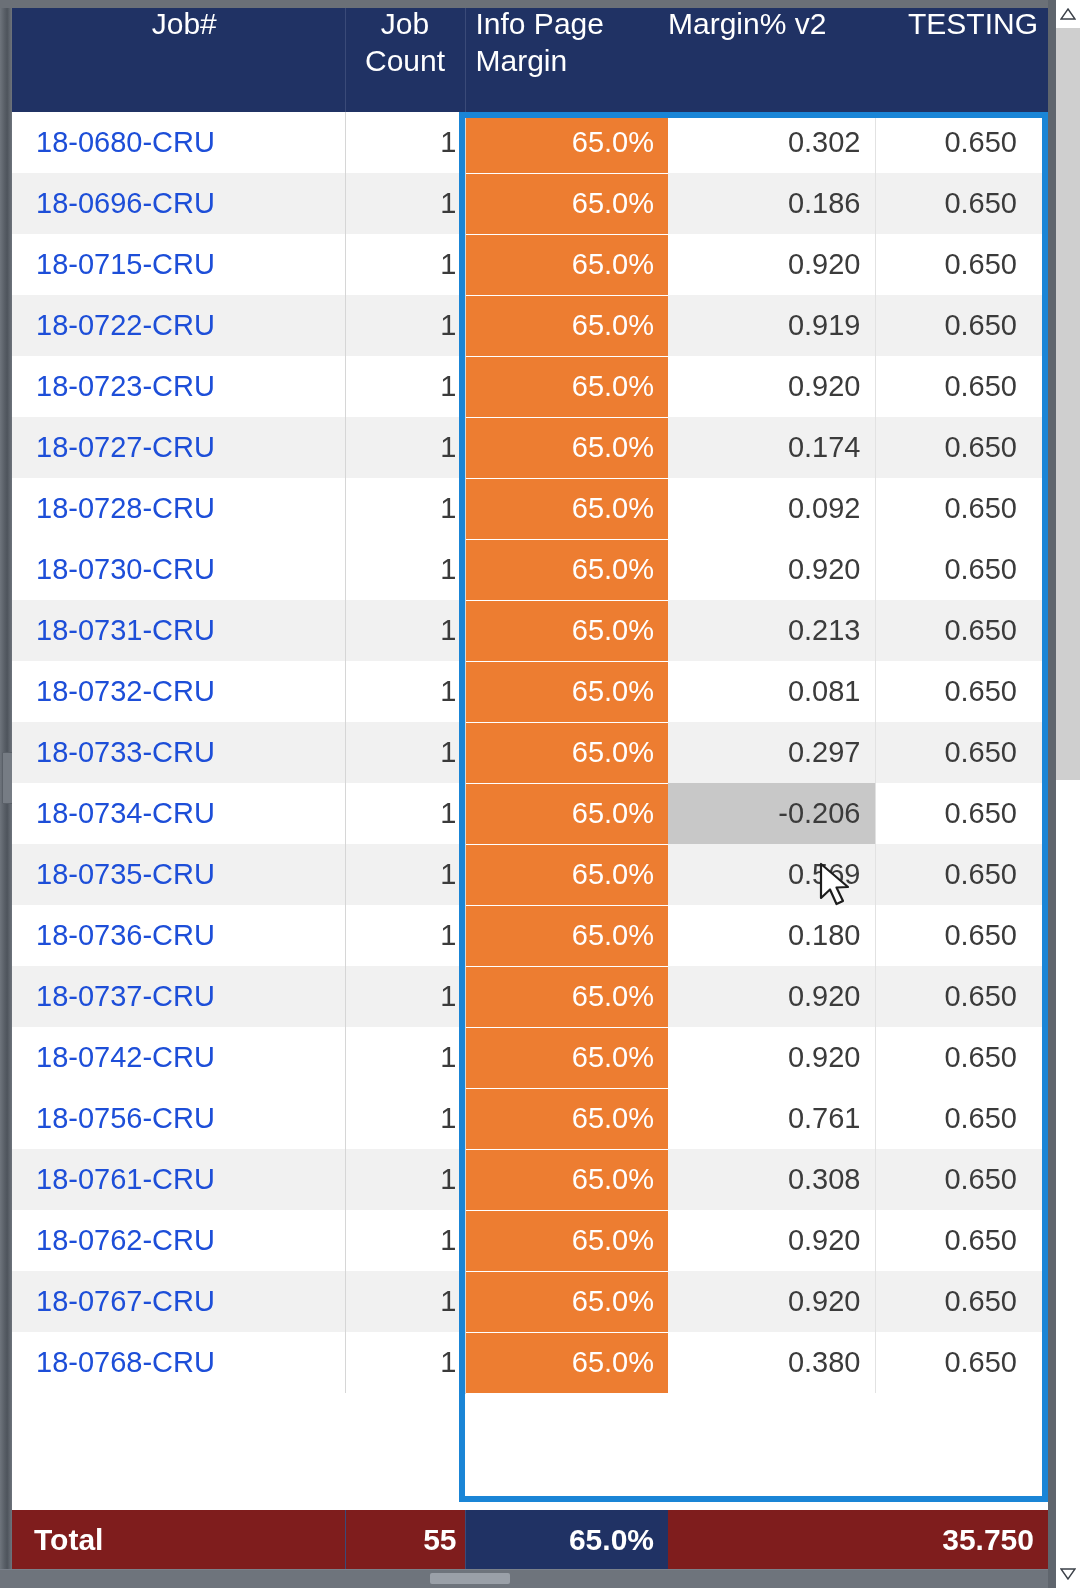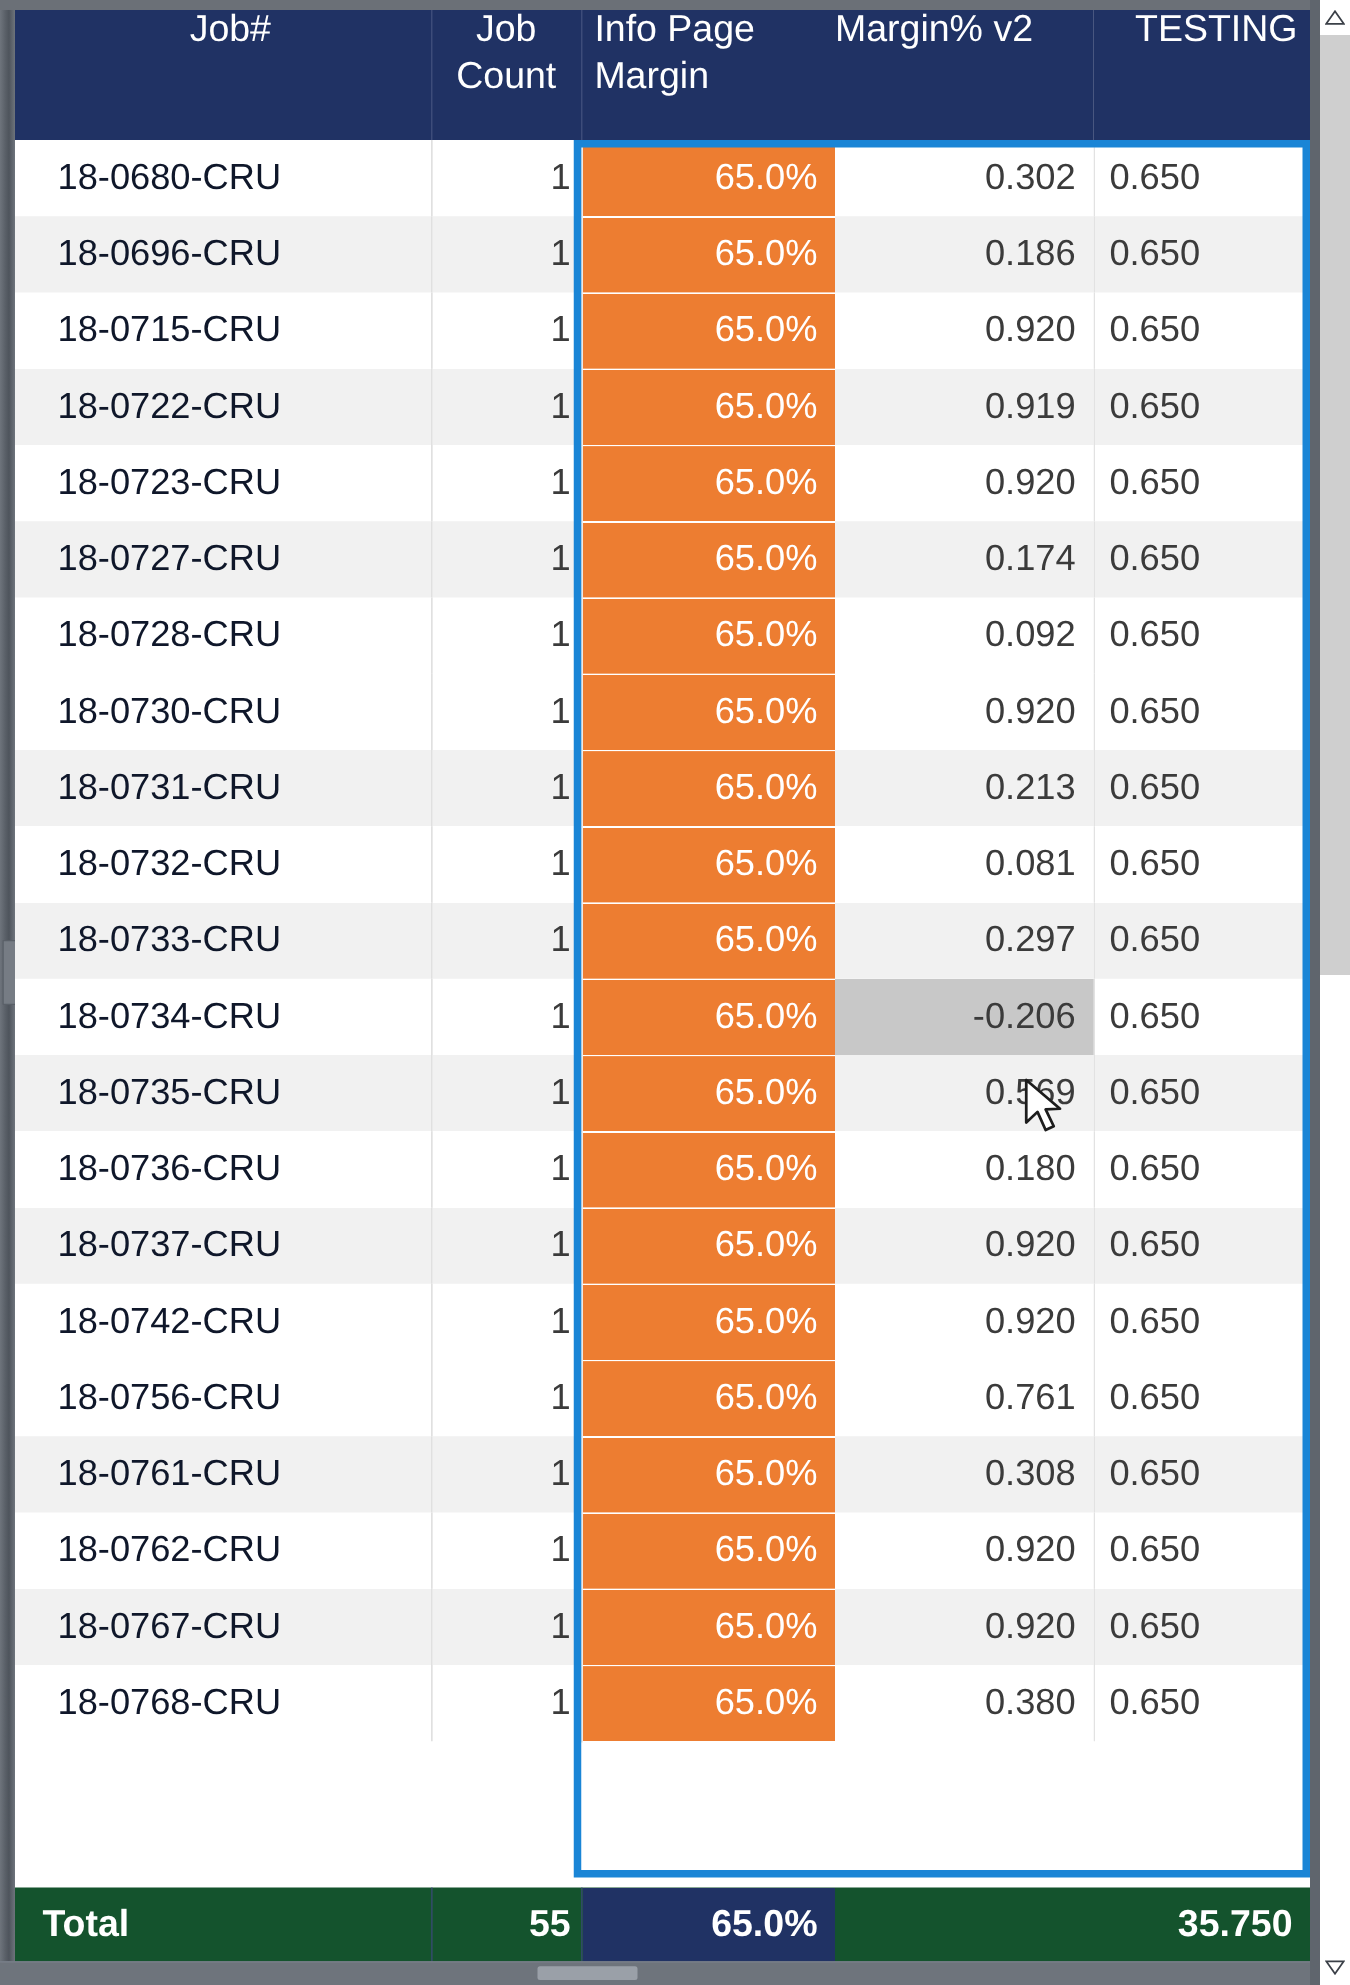--- a/index.html
+++ b/index.html
@@ -118,57 +118,57 @@
     font-size: 29px;
     vertical-align: middle;
     white-space: nowrap;
     overflow: hidden;
   }
   tbody tr.even td { background: #ffffff; }
   tbody tr.odd  td { background: #f1f1f1; }
 
   td.t-job {
     text-align: left;
-    padding-left: 34px;
+    padding-left: 24px;
     border-right: 1px solid #d6d6d6;
-    color: #0f172a;
+    color: #1d4ed8;
   }
   td.t-count {
     text-align: right;
     border-right: 1px solid #d6d6d6;
     padding-right: 8px;
   }
   td.t-info {
     text-align: right;
     background: #ED7D31 !important;
     color: #ffffff;
     padding-right: 14px;
   }
   td.t-margin {
     text-align: right;
     border-right: 1px solid #e2e2e2;
     padding-right: 14px;
   }
   td.t-testing {
-    text-align: left;
-    padding-right: 2px;
+    text-align: right;
+    padding-right: 31px;
   }
   tbody tr td.t-info { border-bottom: 1px solid rgba(255,255,255,0.45); }
 
   
   td.hovered { background: #c8c8c8 !important; }
 
   
   #total-row {
     position: absolute;
     left: 12px;
     top: 1510px;
     width: 1036px;
     height: 60px;
-    background: #14532d;
+    background: #7f1d1d;
     color: #ffffff;
     font-weight: bold;
     font-size: 30px;
     box-sizing: border-box;
   }
   #total-row table {
     border-collapse: collapse;
     table-layout: fixed;
     width: 1036px;
   }

